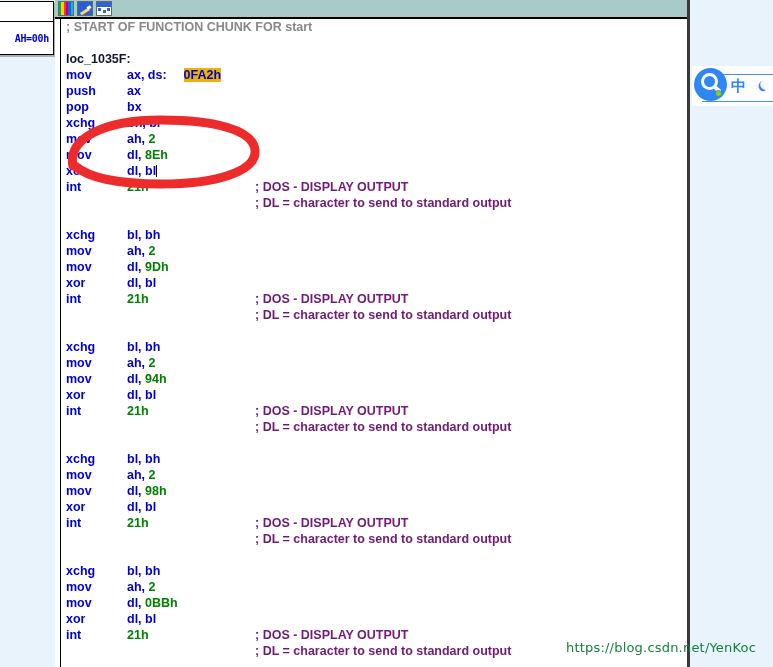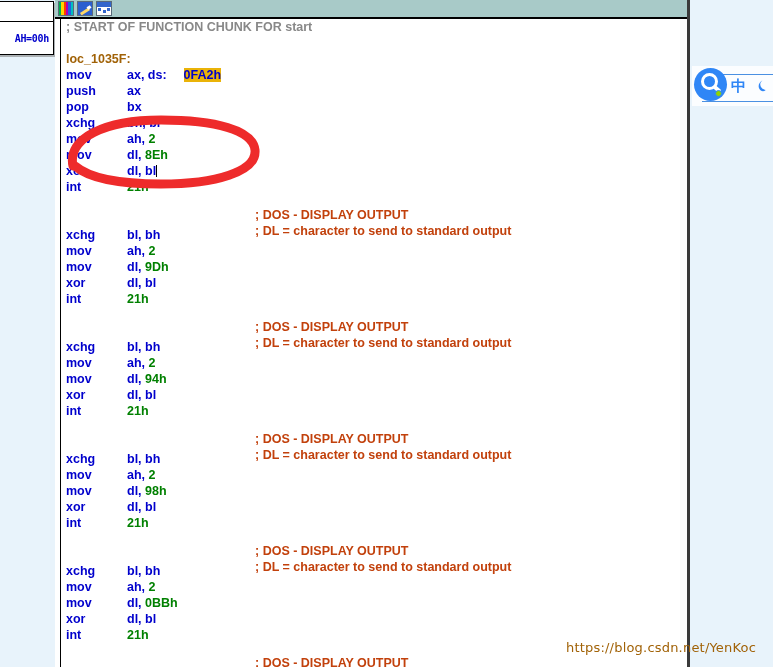--- a/index.html
+++ b/index.html
@@ -89,22 +89,22 @@
 
   #code{
     position:absolute;left:0;top:0;right:0;bottom:0;
     font-family:Liberation Sans, sans-serif;
     font-size:12.5px;line-height:16px;font-weight:bold;
     white-space:pre;
   }
   .ln{ height:16px; position:relative; }
   .ln .mn{ position:absolute; left:11px; color:#0000cc; }
   .ln .op{ position:absolute; left:72px; color:#0000cc; }
-  .ln .cm{ position:absolute; left:200px; color:#c2410c;margin-top:28px; }
-  .ln .lbl{ position:absolute; left:11px; color:#a16207; }
+  .ln .cm{ position:absolute; left:200px; color:#701a75; }
+  .ln .lbl{ position:absolute; left:11px; color:#0f172a; }
   .ln .chunk{ position:absolute; left:11px; color:#888888; }
   .num{ color:#008000; }
   .hl{ background:#eab308; color:#0000cc;margin-left:17px; }
   .caret{
     display:inline-block;width:1px;height:12px;background:#000000;
     vertical-align:-2px;margin-left:0px;
   }
 
   
   #annotation{
@@ -154,21 +154,21 @@
     line-height:16px;
   }
   #ime-moon{
     position:absolute;left:755px;top:80px;width:13px;height:13px;
   }
 
   
   #watermark{
     position:absolute;left:566px;top:640px;
     font-family:"DejaVu Sans","Liberation Sans",sans-serif;
-    font-size:13px;color:#a16207;white-space:nowrap;
+    font-size:13px;color:#15803d;white-space:nowrap;
     letter-spacing:0.2px;
   }
 </style>
 </head>
 <body>
 
 <div id="desktop-left"></div>
 
 <div id="reg-window">
   <div class="rw-titlebar"></div>

